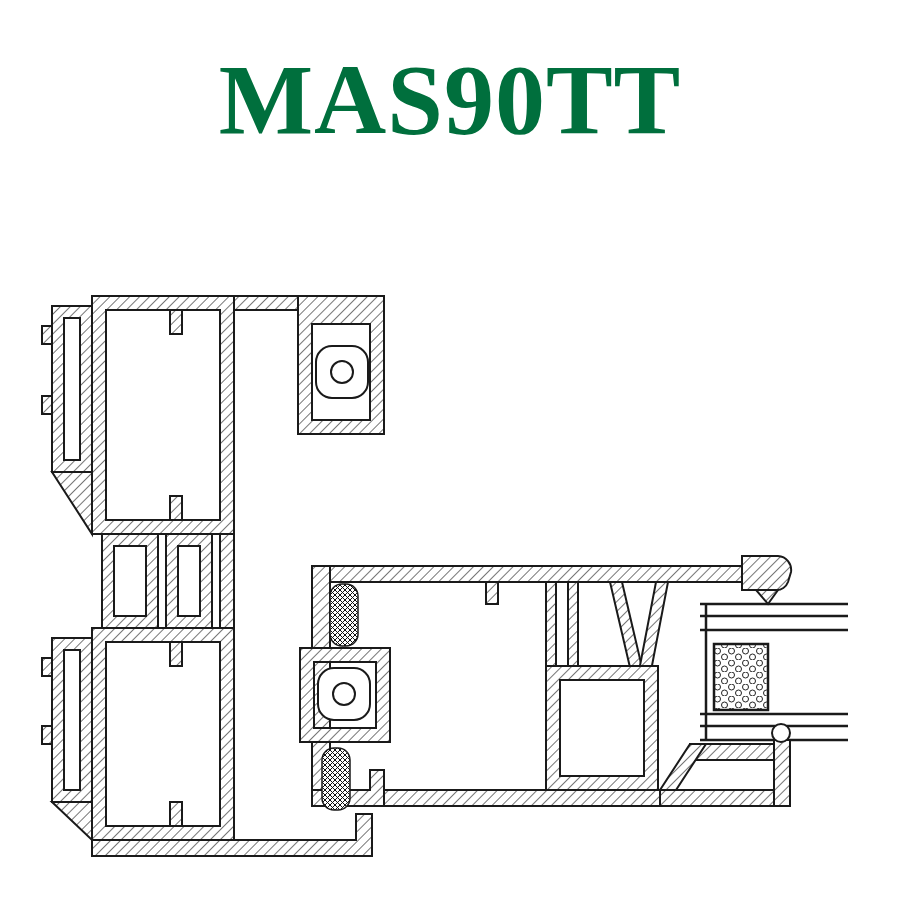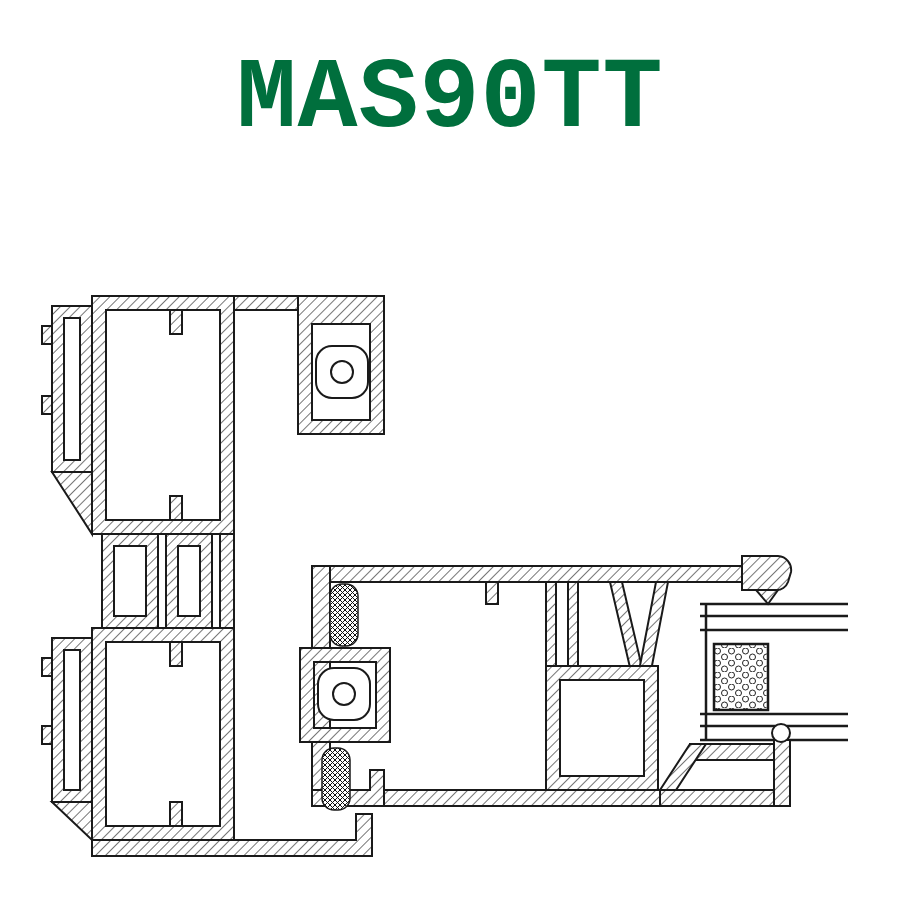--- a/index.html
+++ b/index.html
@@ -1,21 +1,21 @@
 <!DOCTYPE html>
 <html><head>
 <meta charset="utf-8">
 <style>
   html,body{margin:0;padding:0;background:#ffffff;}
   .page{
     position:relative;
     width:900px;height:900px;
     background:#ffffff;
     overflow:hidden;
-    font-family:Liberation Mono, monospace;
+    font-family:Liberation Serif, serif;
   }
   .title{
     position:absolute;
     top:50px;left:0;width:100%;
     text-align:center;
     font-size:100px;
     font-weight:bold;
     letter-spacing:1px;
     line-height:1;
     color:#006F3D;

